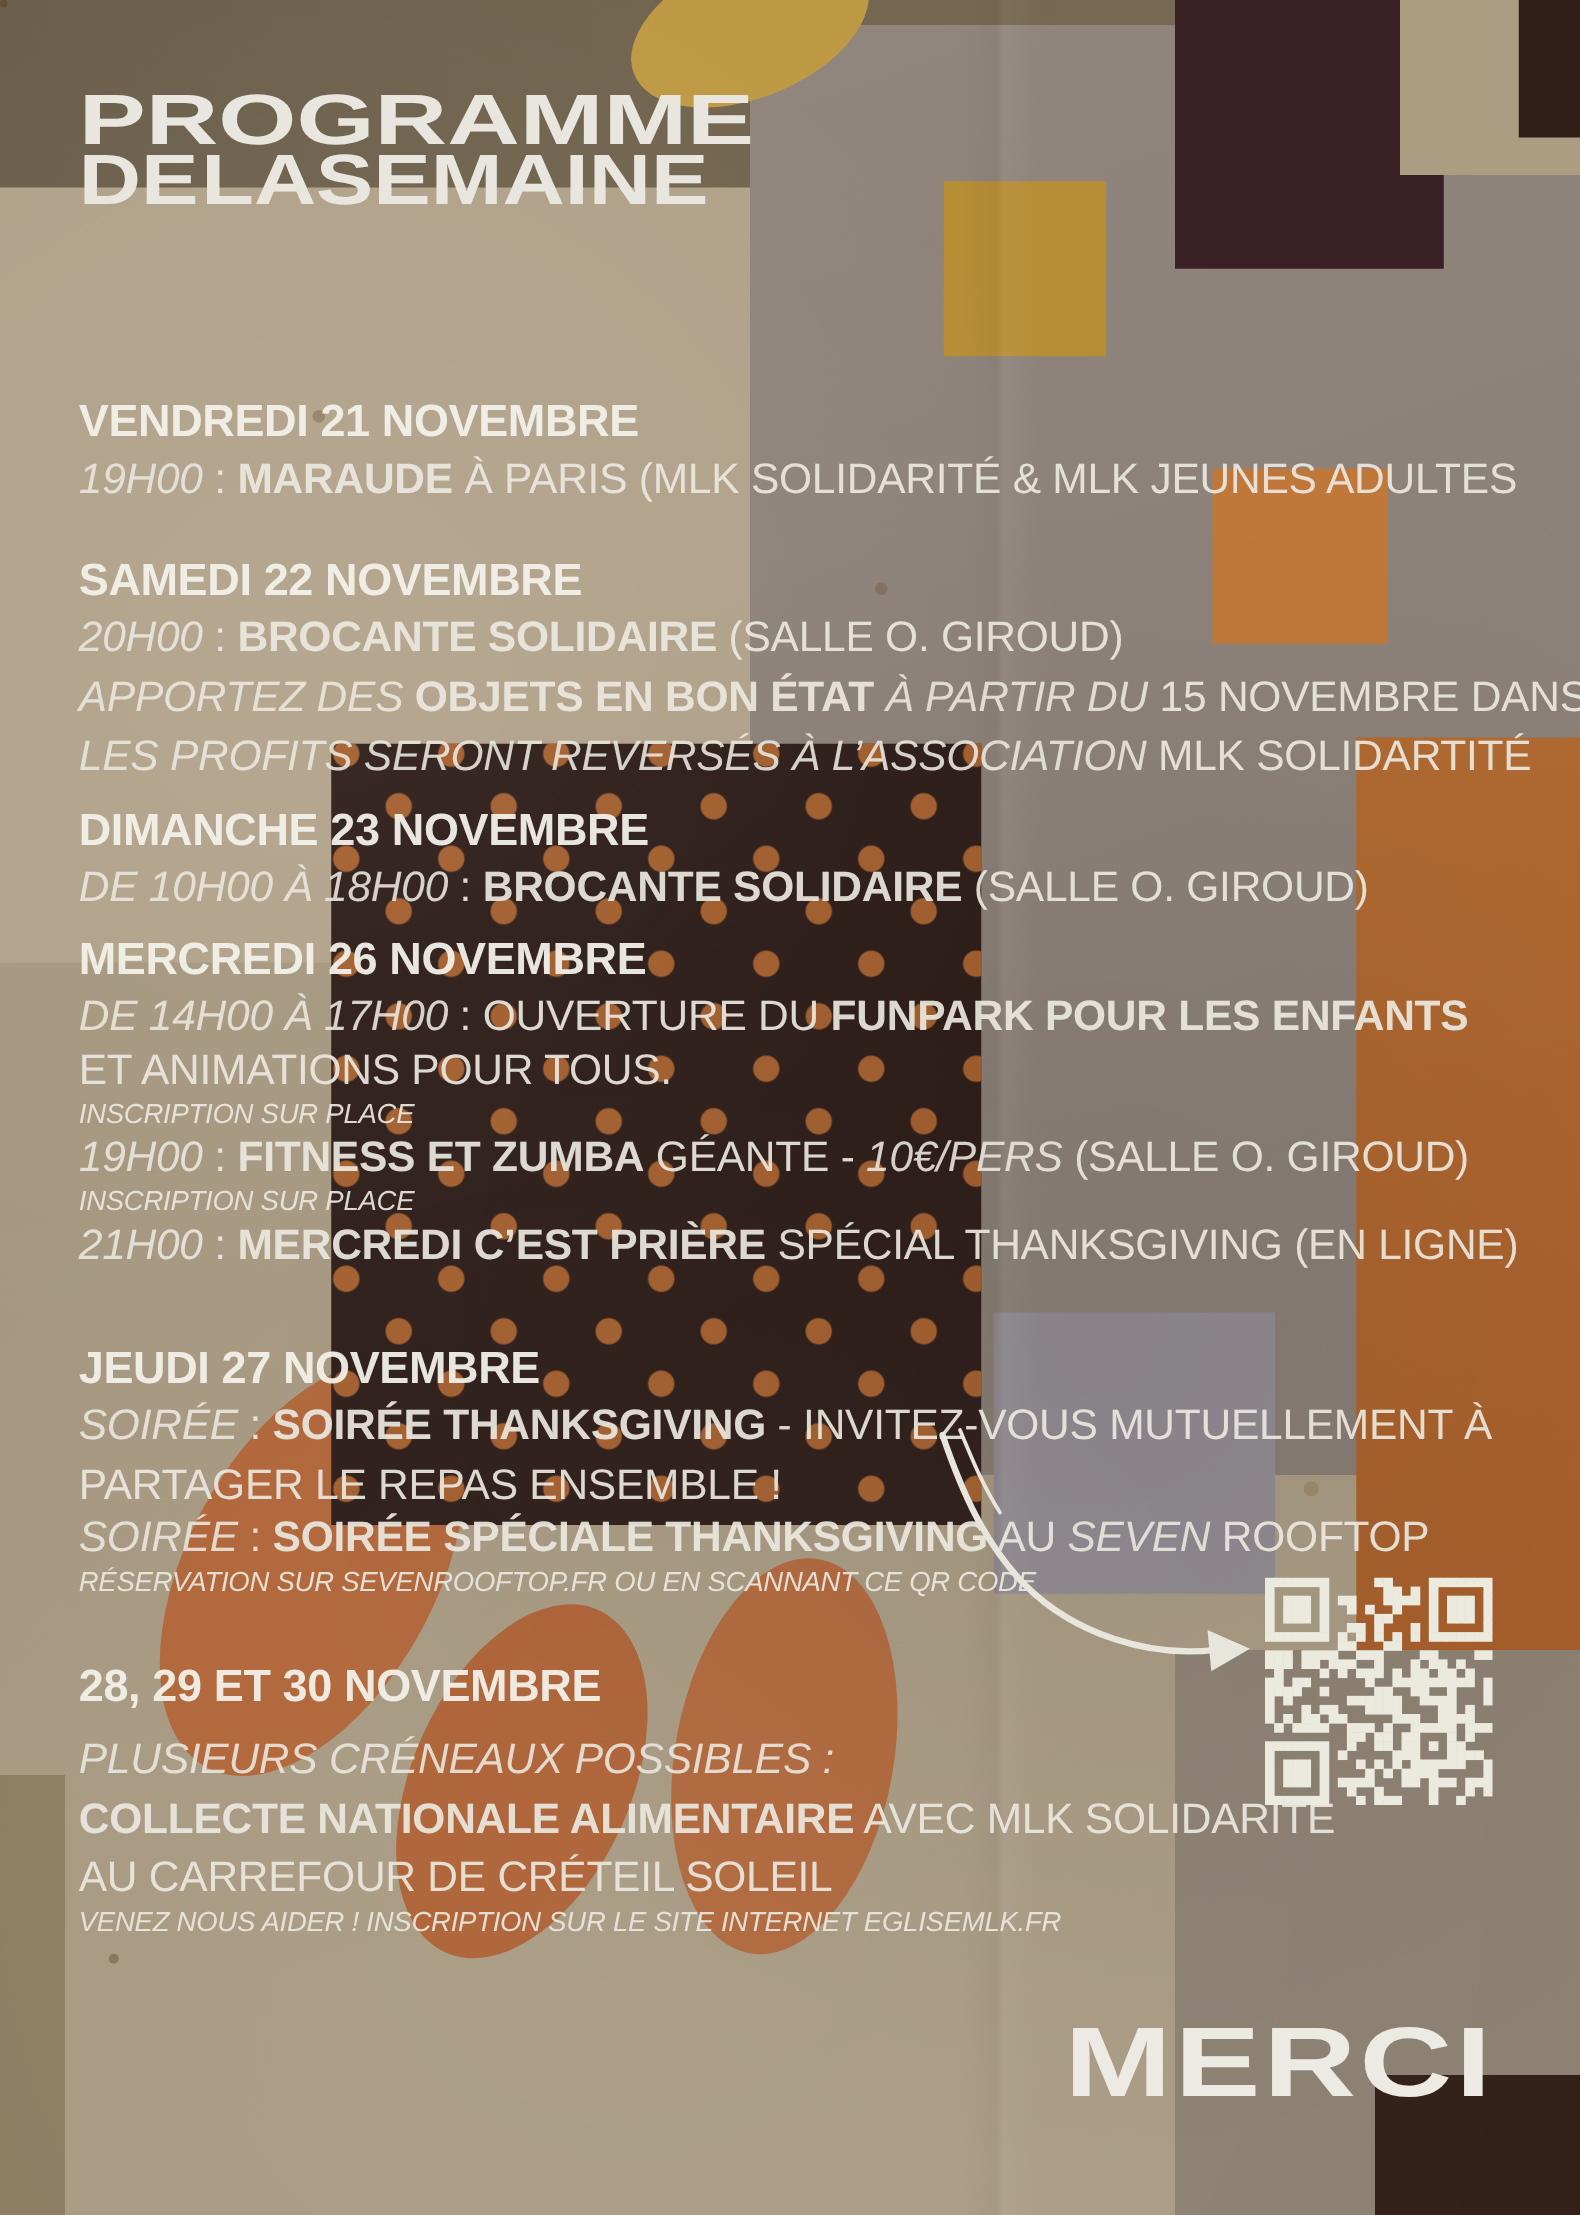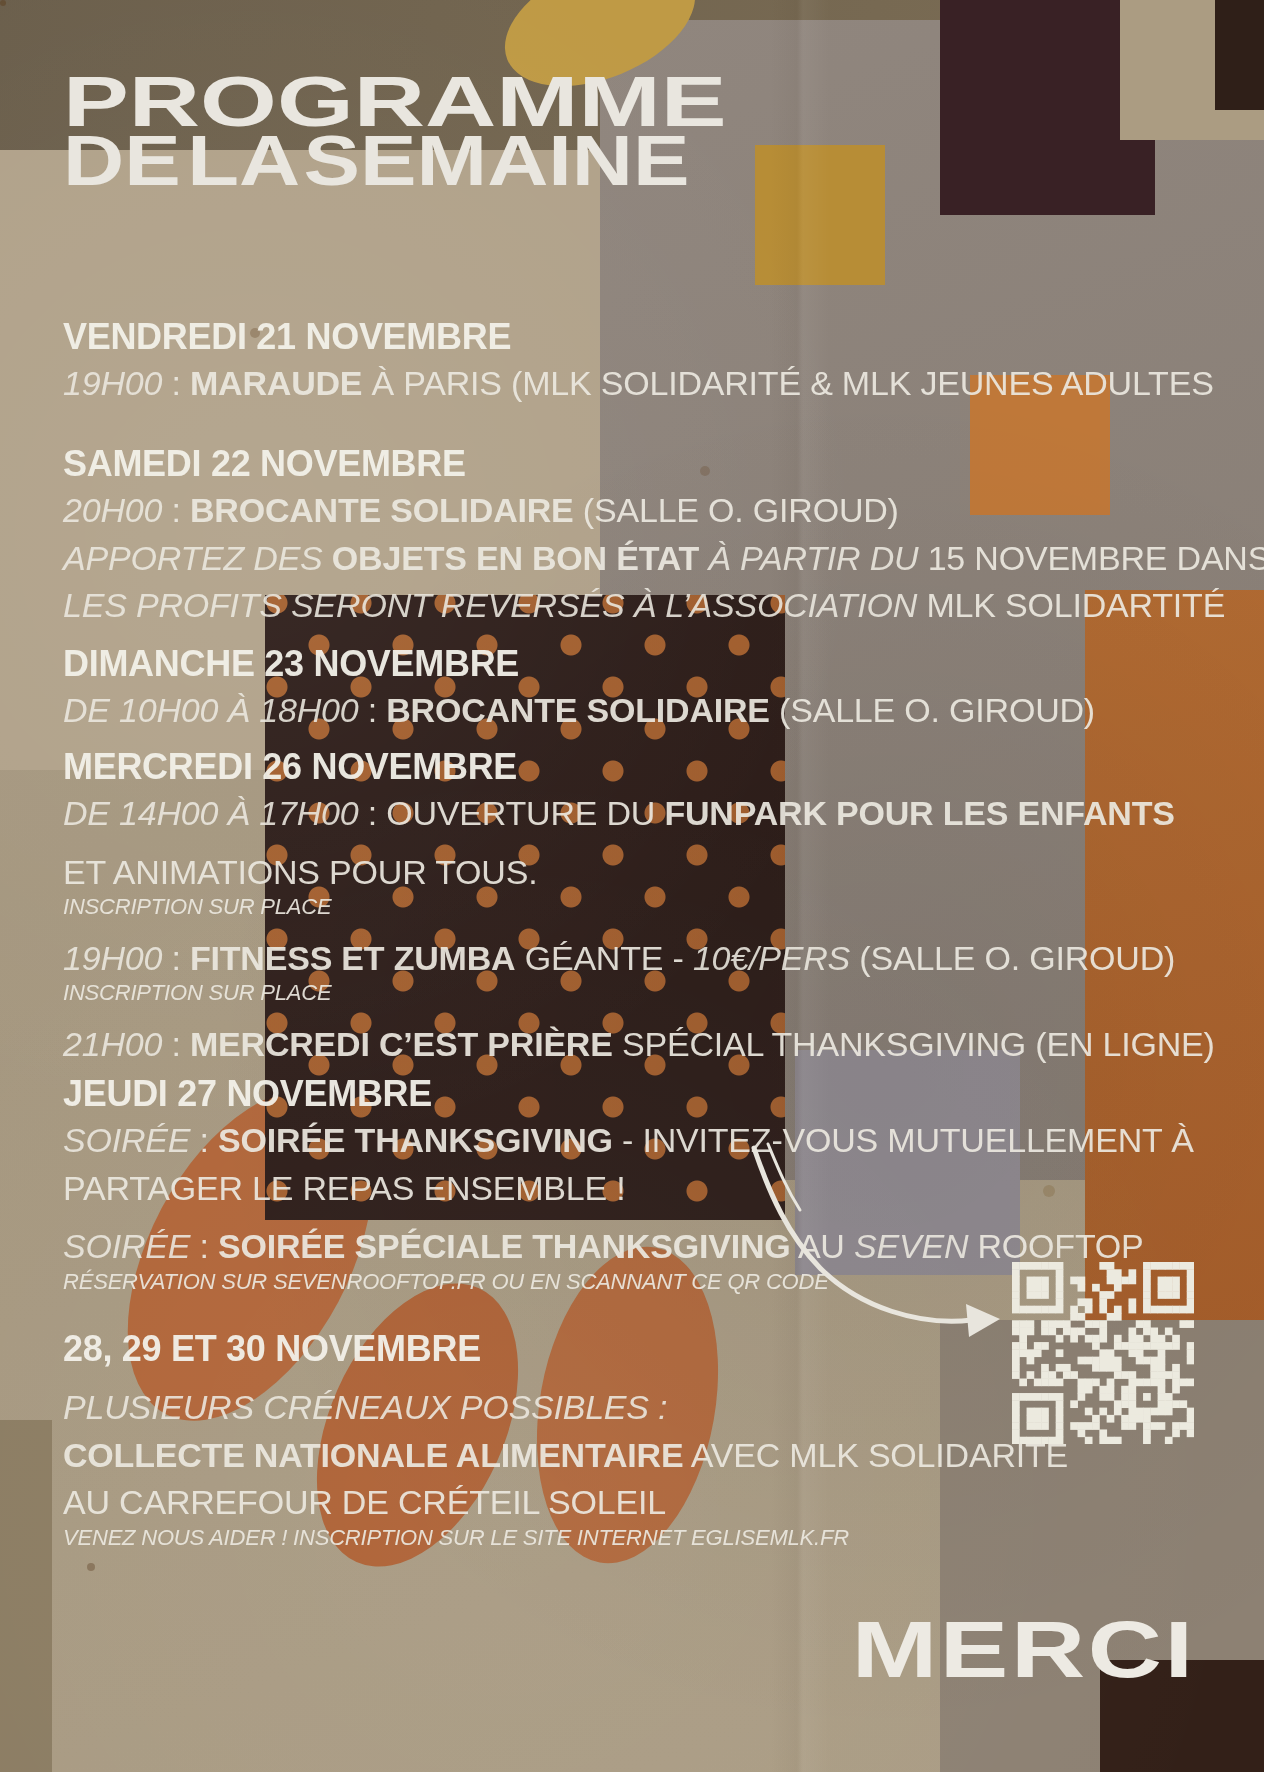--- a/index.html
+++ b/index.html
@@ -54,38 +54,38 @@
     background:linear-gradient(90deg,rgba(0,0,0,0),rgba(60,45,30,.05) 45%,rgba(255,255,255,.05) 55%,rgba(0,0,0,0));}
   .specks{left:0;top:0;width:6px;height:6px;border-radius:50%;background:rgba(92,58,25,.45);
     box-shadow:252px 330px 0 2px rgba(92,58,25,.30),1046px 1188px 0 3px rgba(120,90,40,.25),
                88px 1564px 0 1px rgba(80,50,20,.35),702px 468px 0 2px rgba(100,70,35,.28);}
   .texture{left:0;top:0;right:0;bottom:0;pointer-events:none;
     background:radial-gradient(circle at 20% 30%,rgba(255,255,255,.05),rgba(0,0,0,0) 40%),
                radial-gradient(circle at 70% 60%,rgba(0,0,0,.06),rgba(0,0,0,0) 50%),
                radial-gradient(circle at 40% 85%,rgba(255,255,255,.04),rgba(0,0,0,0) 45%);}
   
   .title{position:absolute;left:63px;top:73px;line-height:0.84;color:#e9e6df;
-    font-weight:bold;font-size:70px;letter-spacing:0;}
+    font-weight:bold;font-size:57px;letter-spacing:0;}
   .title .t1{transform:scaleX(1.41);transform-origin:left top;white-space:pre;}
   .title .t2{transform:scaleX(1.21);transform-origin:left top;white-space:pre;word-spacing:-14px;}
   
   .sections{position:absolute;left:63px;top:0;width:1180px;height:1452px;}
   .section{position:absolute;left:0;}
   .section:nth-child(1){top:316px}
   .section:nth-child(2){top:443px}
   .section:nth-child(3){top:643px}
   .section:nth-child(4){top:746px}
   .section:nth-child(5){top:1073px}
   .section:nth-child(6){top:1328px}
   .hline{font-size:36px;font-weight:bold;line-height:1.15;letter-spacing:-.3px;
     color:rgba(242,240,233,.95);white-space:pre;}
   .line{font-size:34px;line-height:1.25;margin-top:5px;letter-spacing:-.2px;
     color:rgba(236,232,223,.92);white-space:pre;}
   .line.small{font-size:22px;margin-top:0;font-style:italic;}
-  .line.gap{margin-top:16px;}
+  .line.gap{margin-top:0;}
   .line.biggap{margin-top:17px;}
   .line .i{font-style:italic;opacity:.96;}
   .line .b{font-weight:bold;}
   
   .arrow{position:absolute;left:740px;top:1140px;width:280px;height:215px;}
   .arrow svg{display:block;width:100%;height:100%;}
   .qr{position:absolute;left:1012px;top:1262px;width:182px;height:182px;}
   .qr svg{display:block;width:100%;height:100%;}
   .merci{position:absolute;right:68px;top:1604px;font-size:79px;font-weight:bold;
     letter-spacing:2px;color:#edeae3;transform:scaleX(1.3);transform-origin:right top;white-space:pre;}

